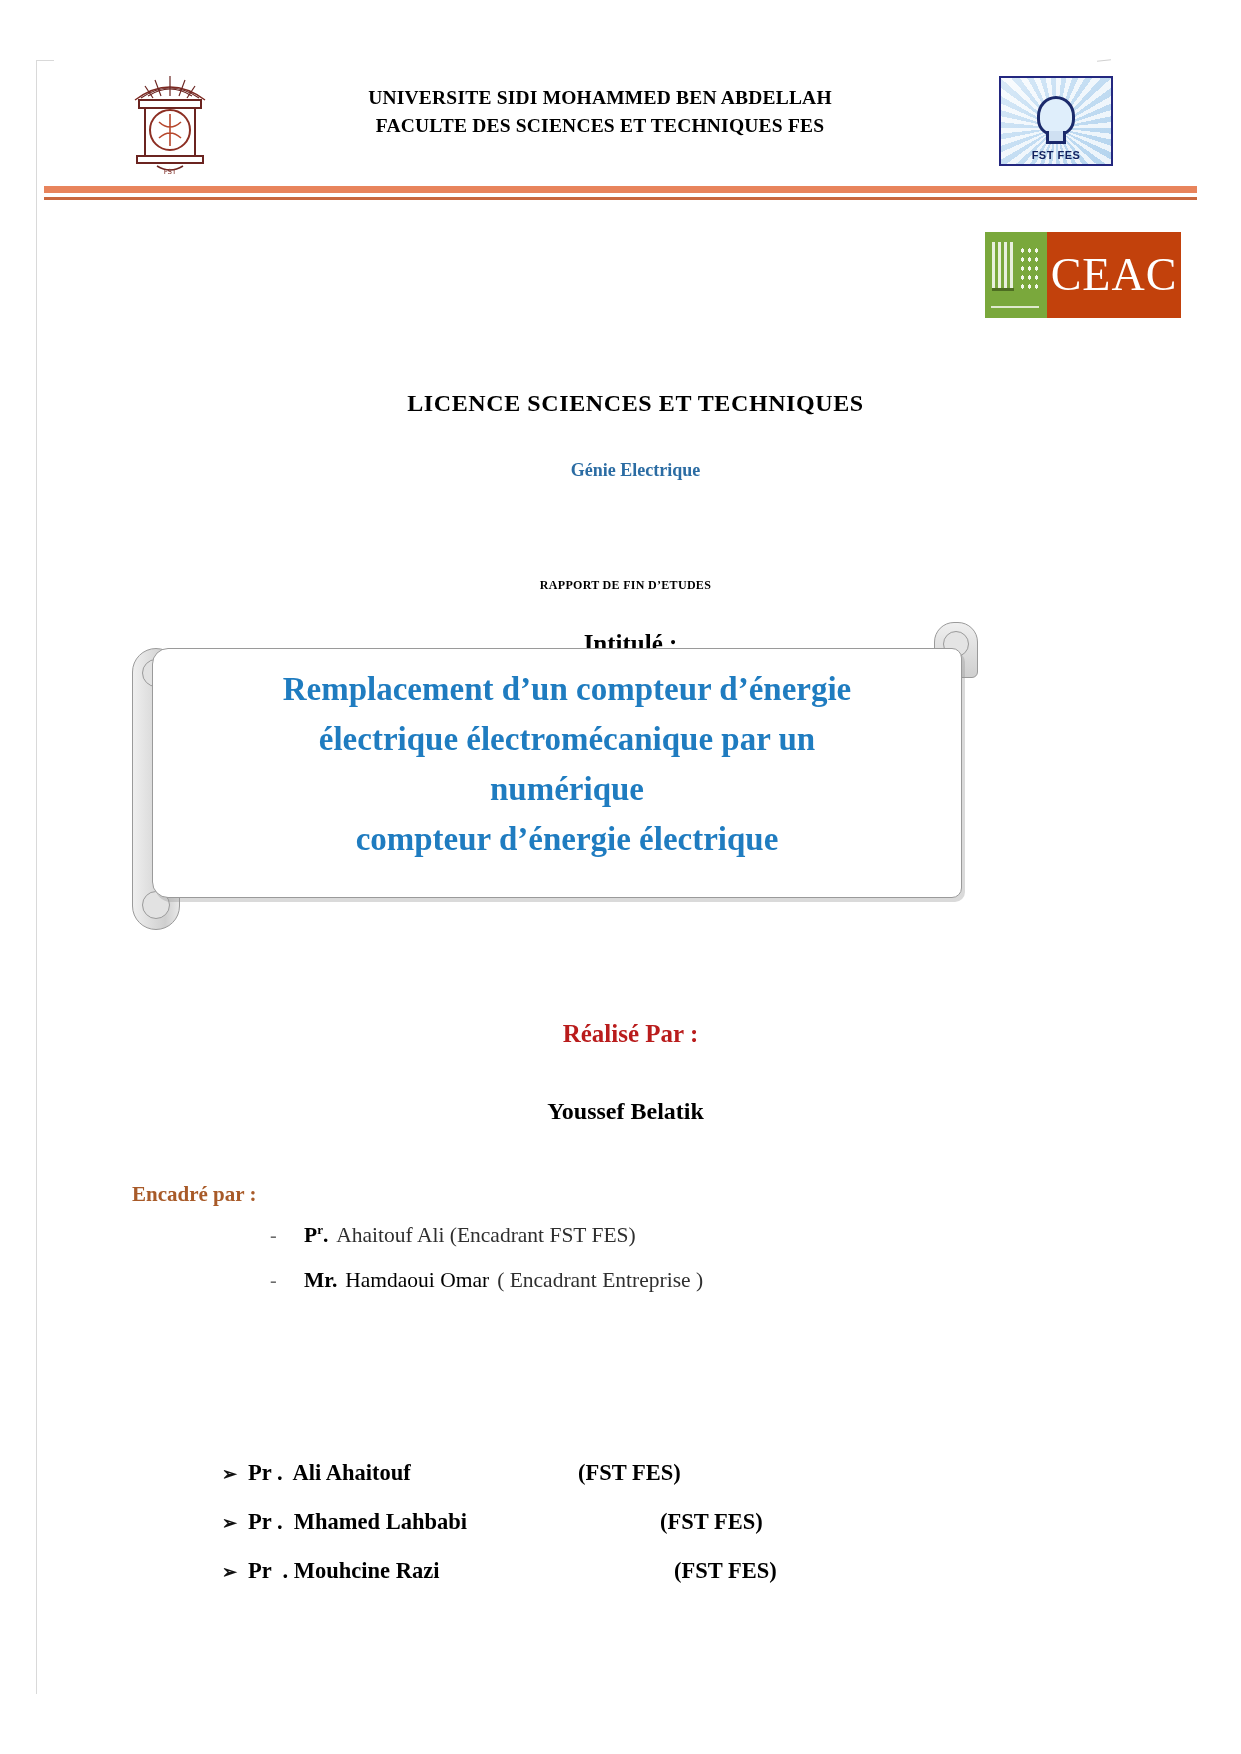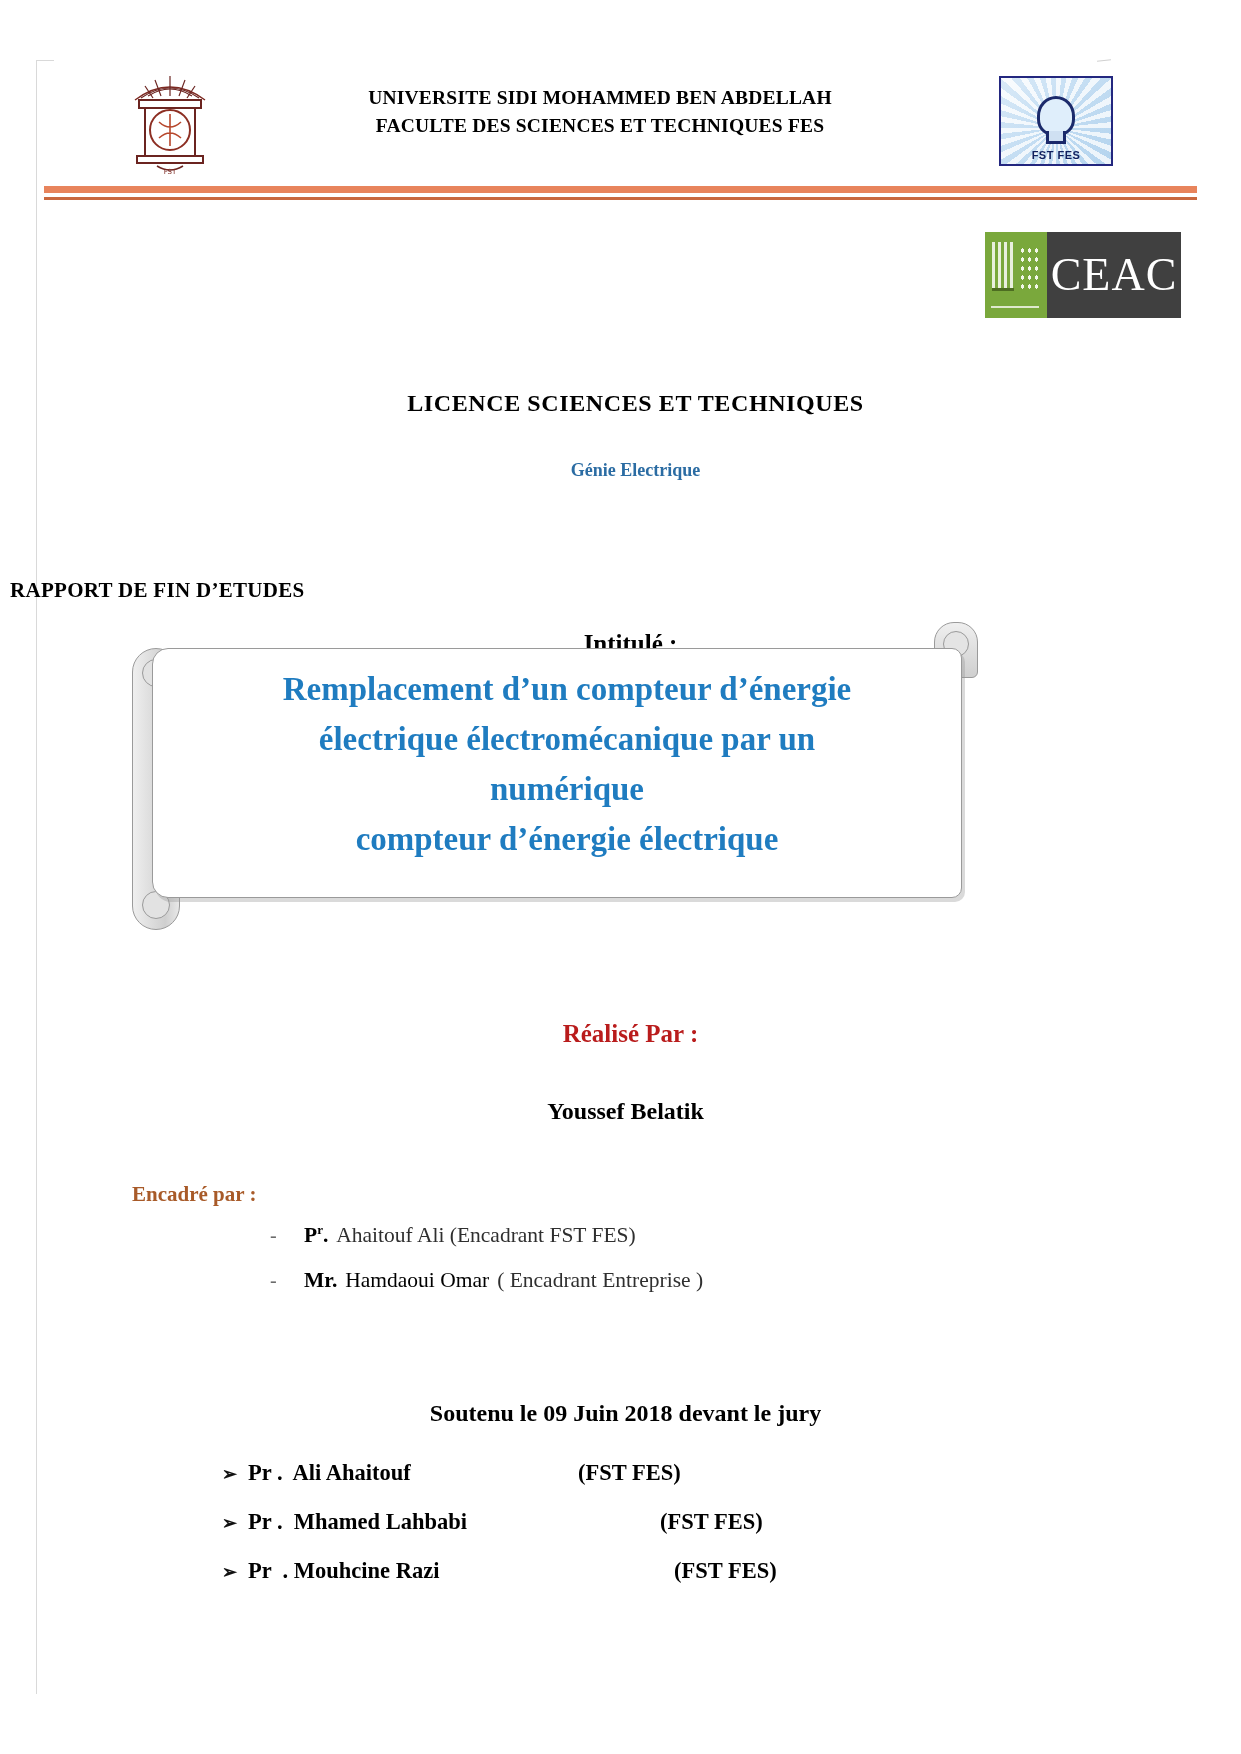--- a/index.html
+++ b/index.html
@@ -188,21 +188,21 @@
   .ceac .pcb .trace {
     position: absolute;
     left: 6px;
     bottom: 10px;
     width: 48px;
     height: 2px;
     background: #dfe9cd;
   }
   .ceac .blue {
     flex: 1;
-    background: #404040;
+    background: #c2410c;
     display: flex;
     align-items: center;
     justify-content: center;
   }
   .ceac .blue span {
     font-family: "Liberation Serif", serif;
     color: #ffffff;
     font-size: 46px;
     letter-spacing: 1px;
     line-height: 1;
@@ -229,22 +229,23 @@
     font-weight: bold;
     font-size: 18px;
     color: #2b6ca3;
     padding-left: 30px;
   }
   .rapport {
     position: absolute;
     left: 0;
     right: 0;
     top: 578px;
-    font-weight: bold;
-    font-size: 21px;
+    text-align: center;
+    font-weight: bold;
+    font-size: 12px;
     letter-spacing: 0.3px;
     padding-left: 10px;
   }
   .intitule {
     position: absolute;
     left: 0;
     right: 0;
     top: 630px;
     text-align: center;
     font-weight: bold;
@@ -534,21 +535,20 @@
     </div>
 
     <div class="sup-row second">
       <span class="dash">-</span>
       <span class="who"><span>Mr</span><span>.</span></span>
       <span class="name">Hamdaoui Omar</span>
       <span class="rest">( Encadrant Entreprise )</span>
     </div>
   </div>
 
-  <div class="soutenu">Soutenu le 09 Juin  2018 devant le jury</div>
 
   <div class="jury">
     <div class="jury-row">
       <span class="bullet">➢</span>
       <span class="name" style="width:330px">Pr .  Ali Ahaitouf</span>
       <span class="aff">(FST FES)</span>
     </div>
     <div class="jury-row">
       <span class="bullet">➢</span>
       <span class="name" style="width:412px">Pr .  Mhamed Lahbabi</span>

